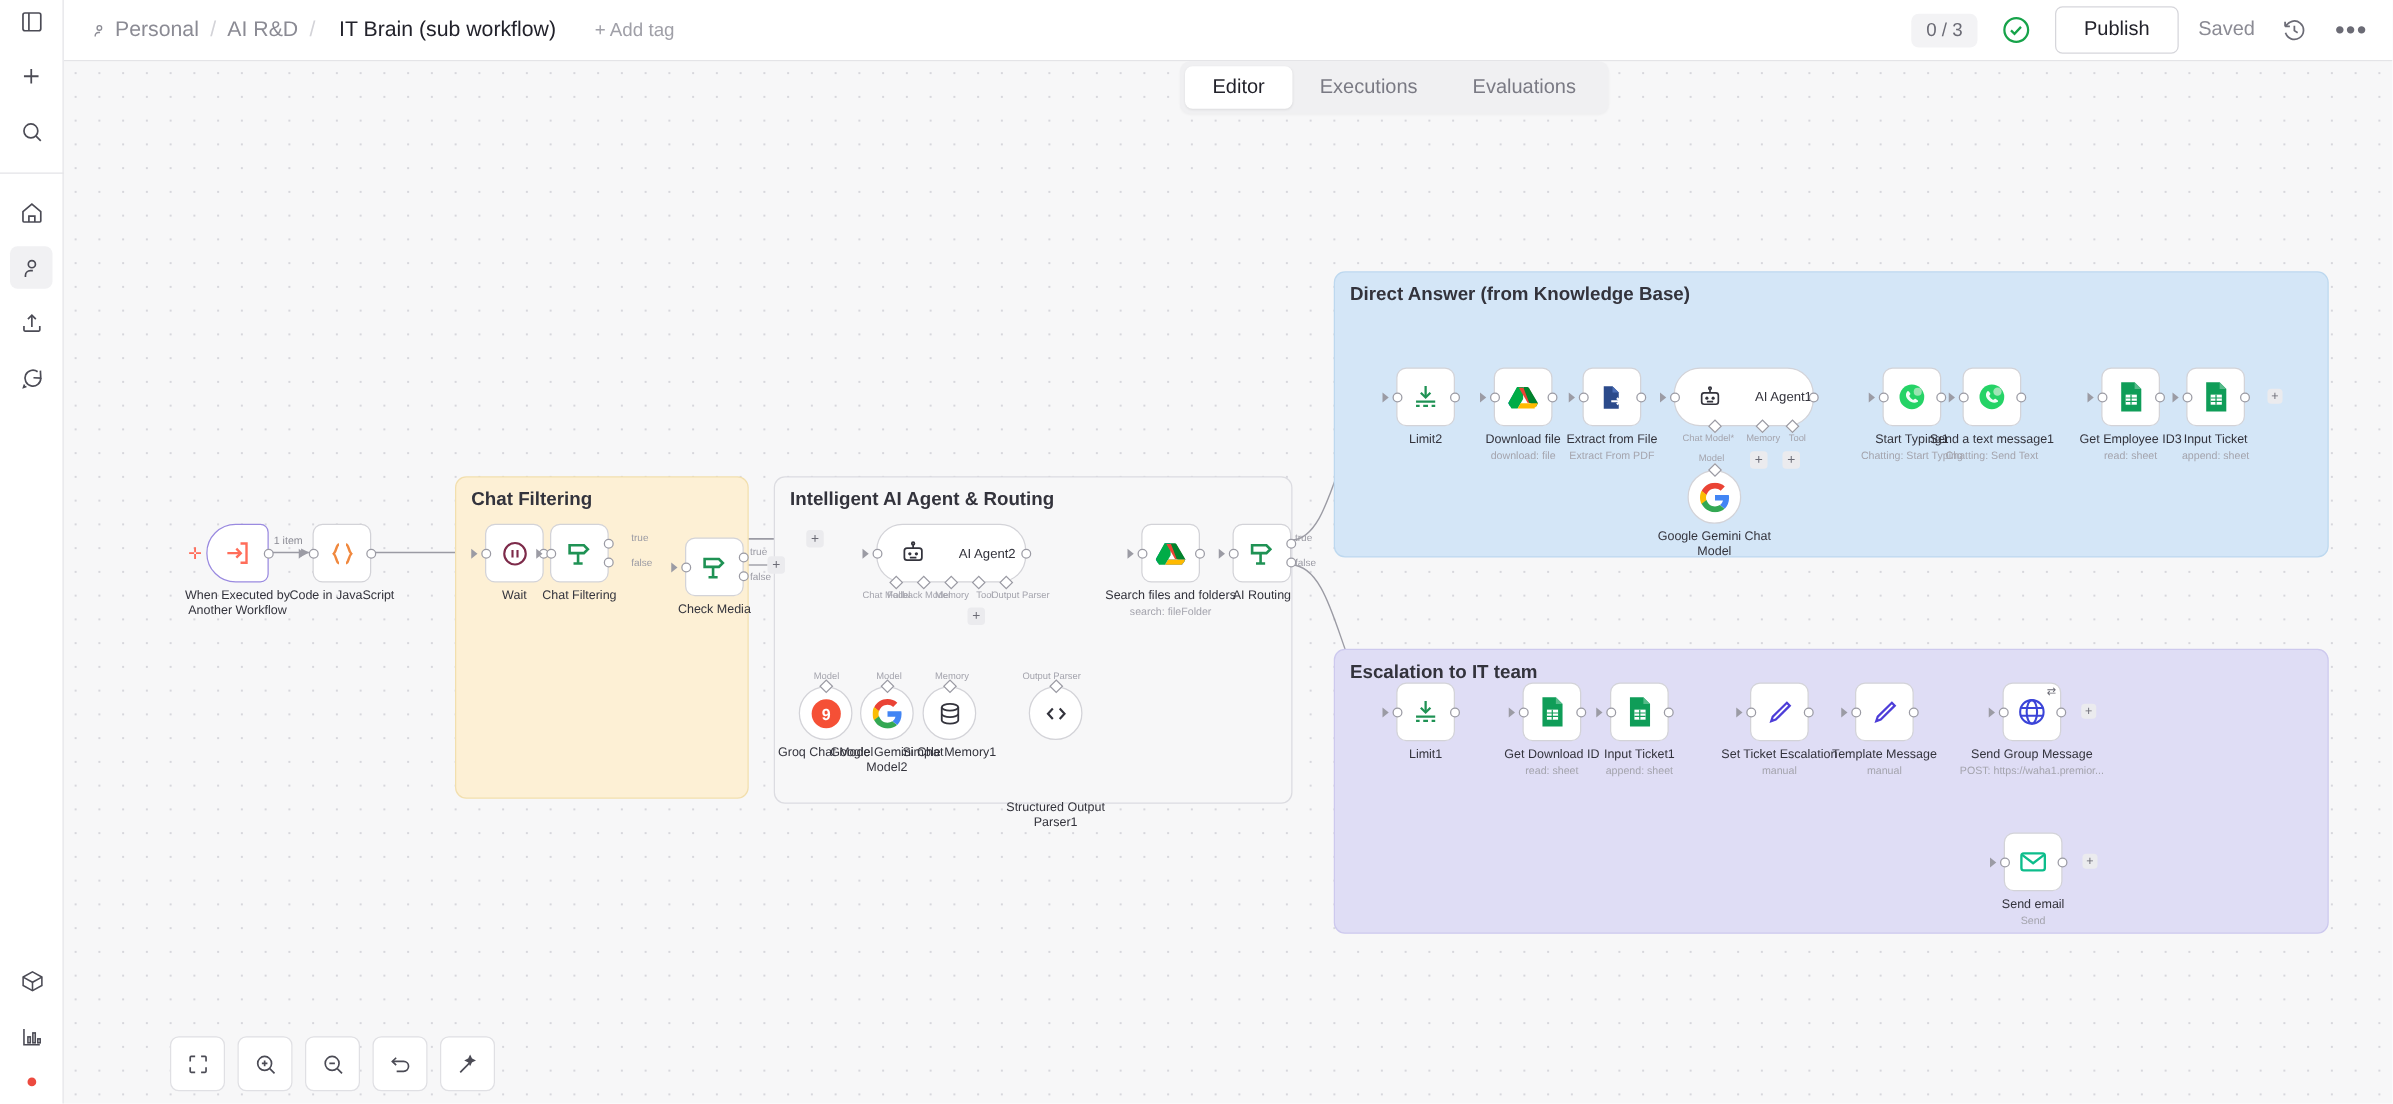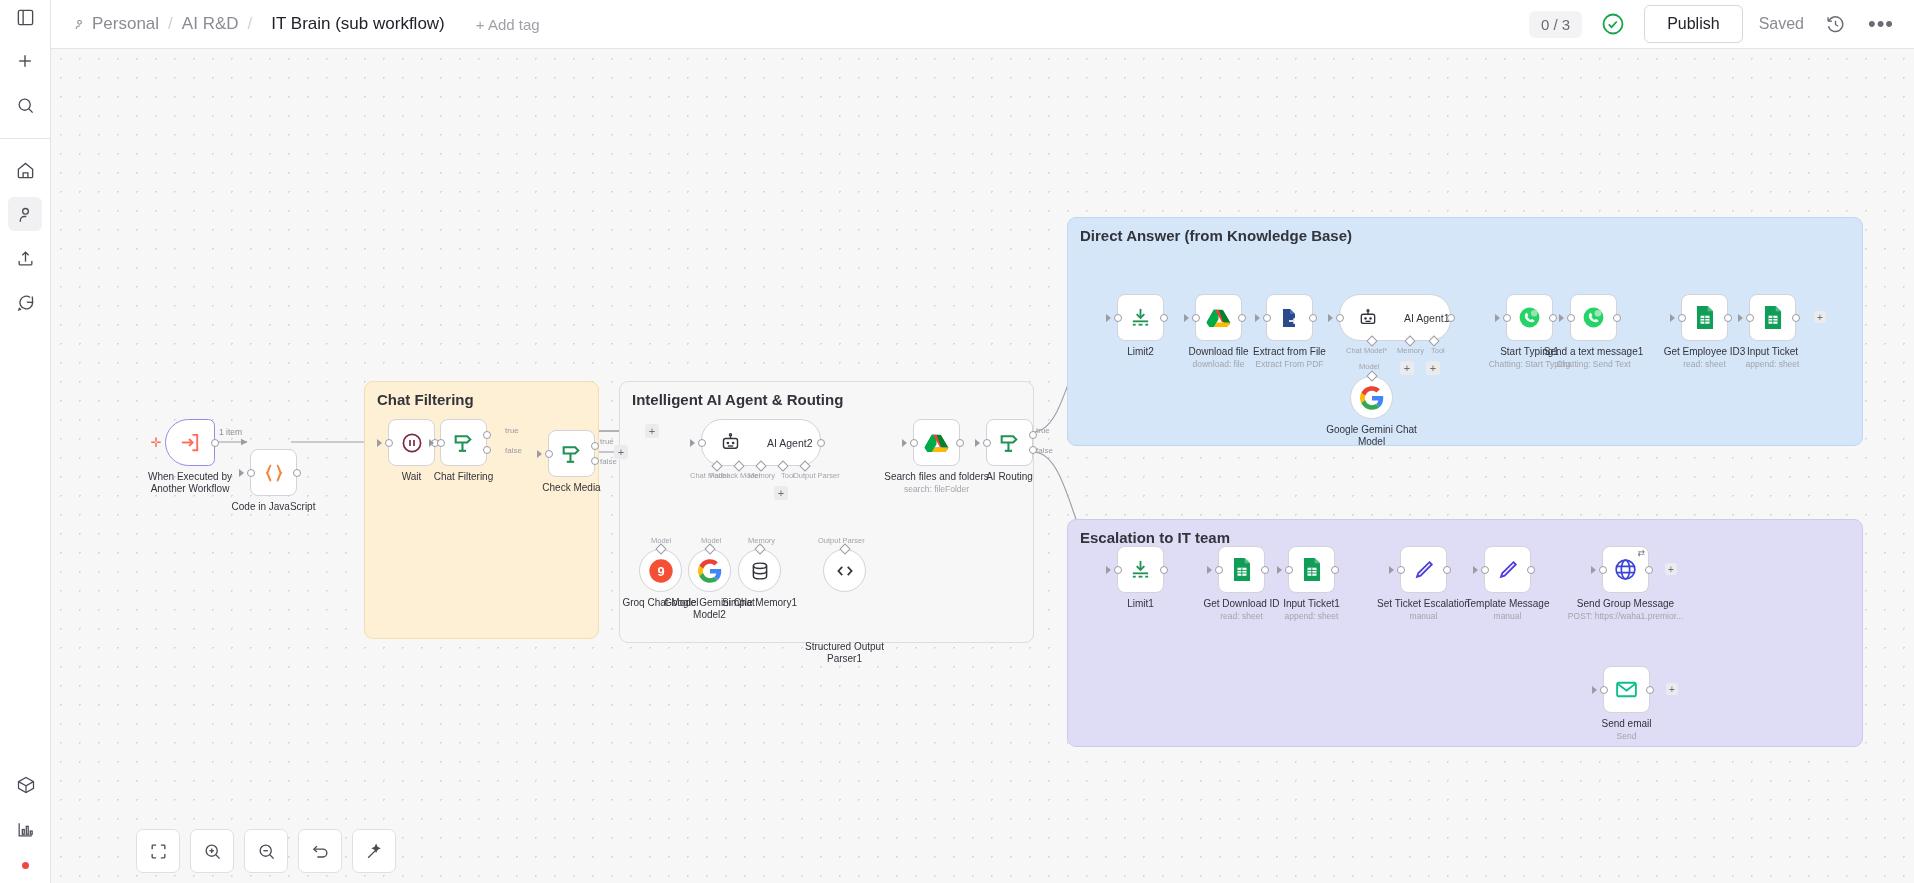--- a/index.html
+++ b/index.html
@@ -287,20 +287,25 @@
           <path d="M4.2 8.4A8.4 8.4 0 1 1 3.9 14"></path>
             <path d="M12 7.6V12l3 2"></path>
         </svg>
       </div>
       <div class="icon-btn">
         <span id="dots">•••</span>
       </div>
     </div>
   </header>
 
+  <div id="tabs">
+    <div class="tab active">Editor</div>
+    <div class="tab">Executions</div>
+    <div class="tab">Evaluations</div>
+  </div>
 
   <div id="canvas">
     <div id="world">
 
       <svg class="edges">
         <defs>
           <marker id="ar" markerWidth="7" markerHeight="7" refX="5.6" refY="3" orient="auto">
             <path d="M0,0 L6,3 L0,6 z" fill="#9b9ba4"></path>
           </marker>
         </defs>
@@ -383,21 +388,21 @@
               <path d="M3 12h11"></path>
               <path d="M10.5 8.3 14.2 12l-3.7 3.7"></path>
           </svg>
           <div class="port out"></div>
         </div>
         <div class="nlabel two">When Executed by Another Workflow</div>
       </div>
       <div class="item-lbl" style="left:168px; top:378px;">1 item</div>
       <div class="plus-dot" style="left:99px; top:387px; background:transparent; color:#ff6d5a; font-size:13px;">✛</div>
 
-      <div class="node" style="left:199px; top:370px;margin-top:30px;">
+      <div class="node" style="left:199px; top:370px;">
         <div class="nbox">
           <svg width="24" height="24" viewBox="0 0 24 24" fill="none" stroke="#f0883e" stroke-width="2">
             <path d="M9.2 4.5C7 4.5 7.4 9.5 5 12c2.4 2.5 2 7.5 4.2 7.5"></path>
             <path d="M14.8 4.5C17 4.5 16.6 9.5 19 12c-2.4 2.5-2 7.5-4.2 7.5"></path>
           </svg>
           <div class="port in"></div>
           <div class="arrow-in"></div>
           <div class="port out"></div>
         </div>
         <div class="nlabel">Code in JavaScript</div>

